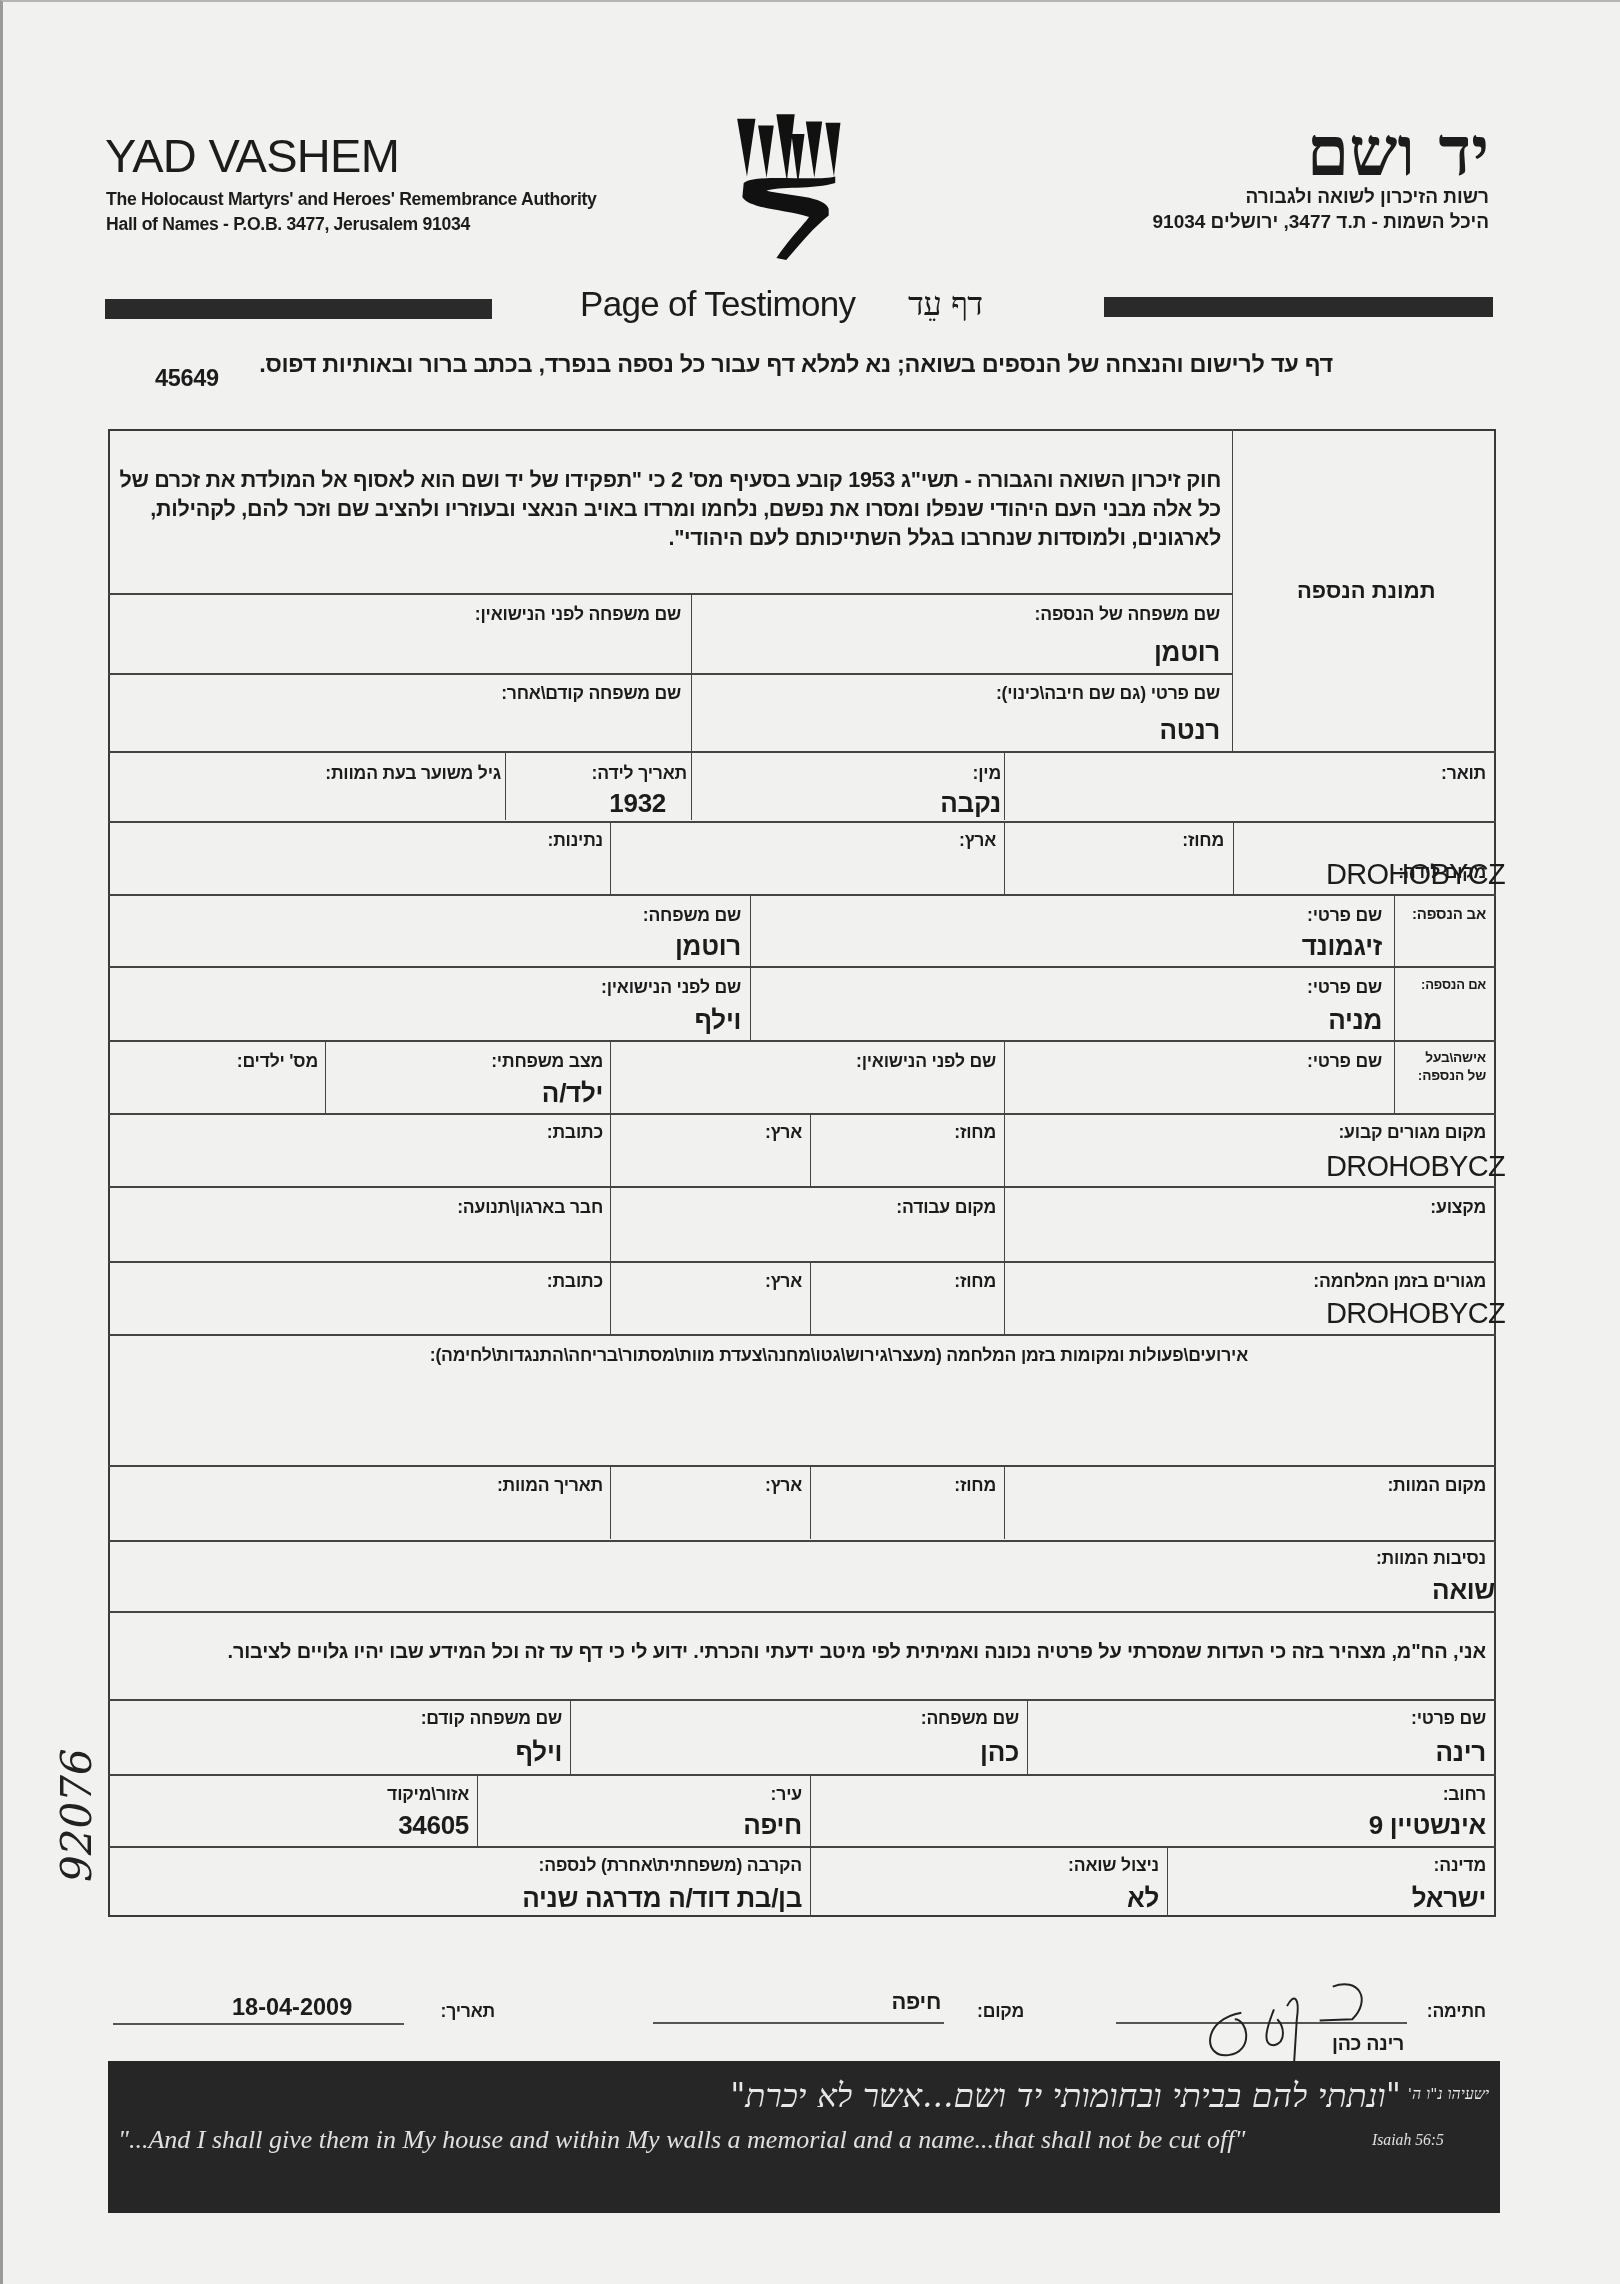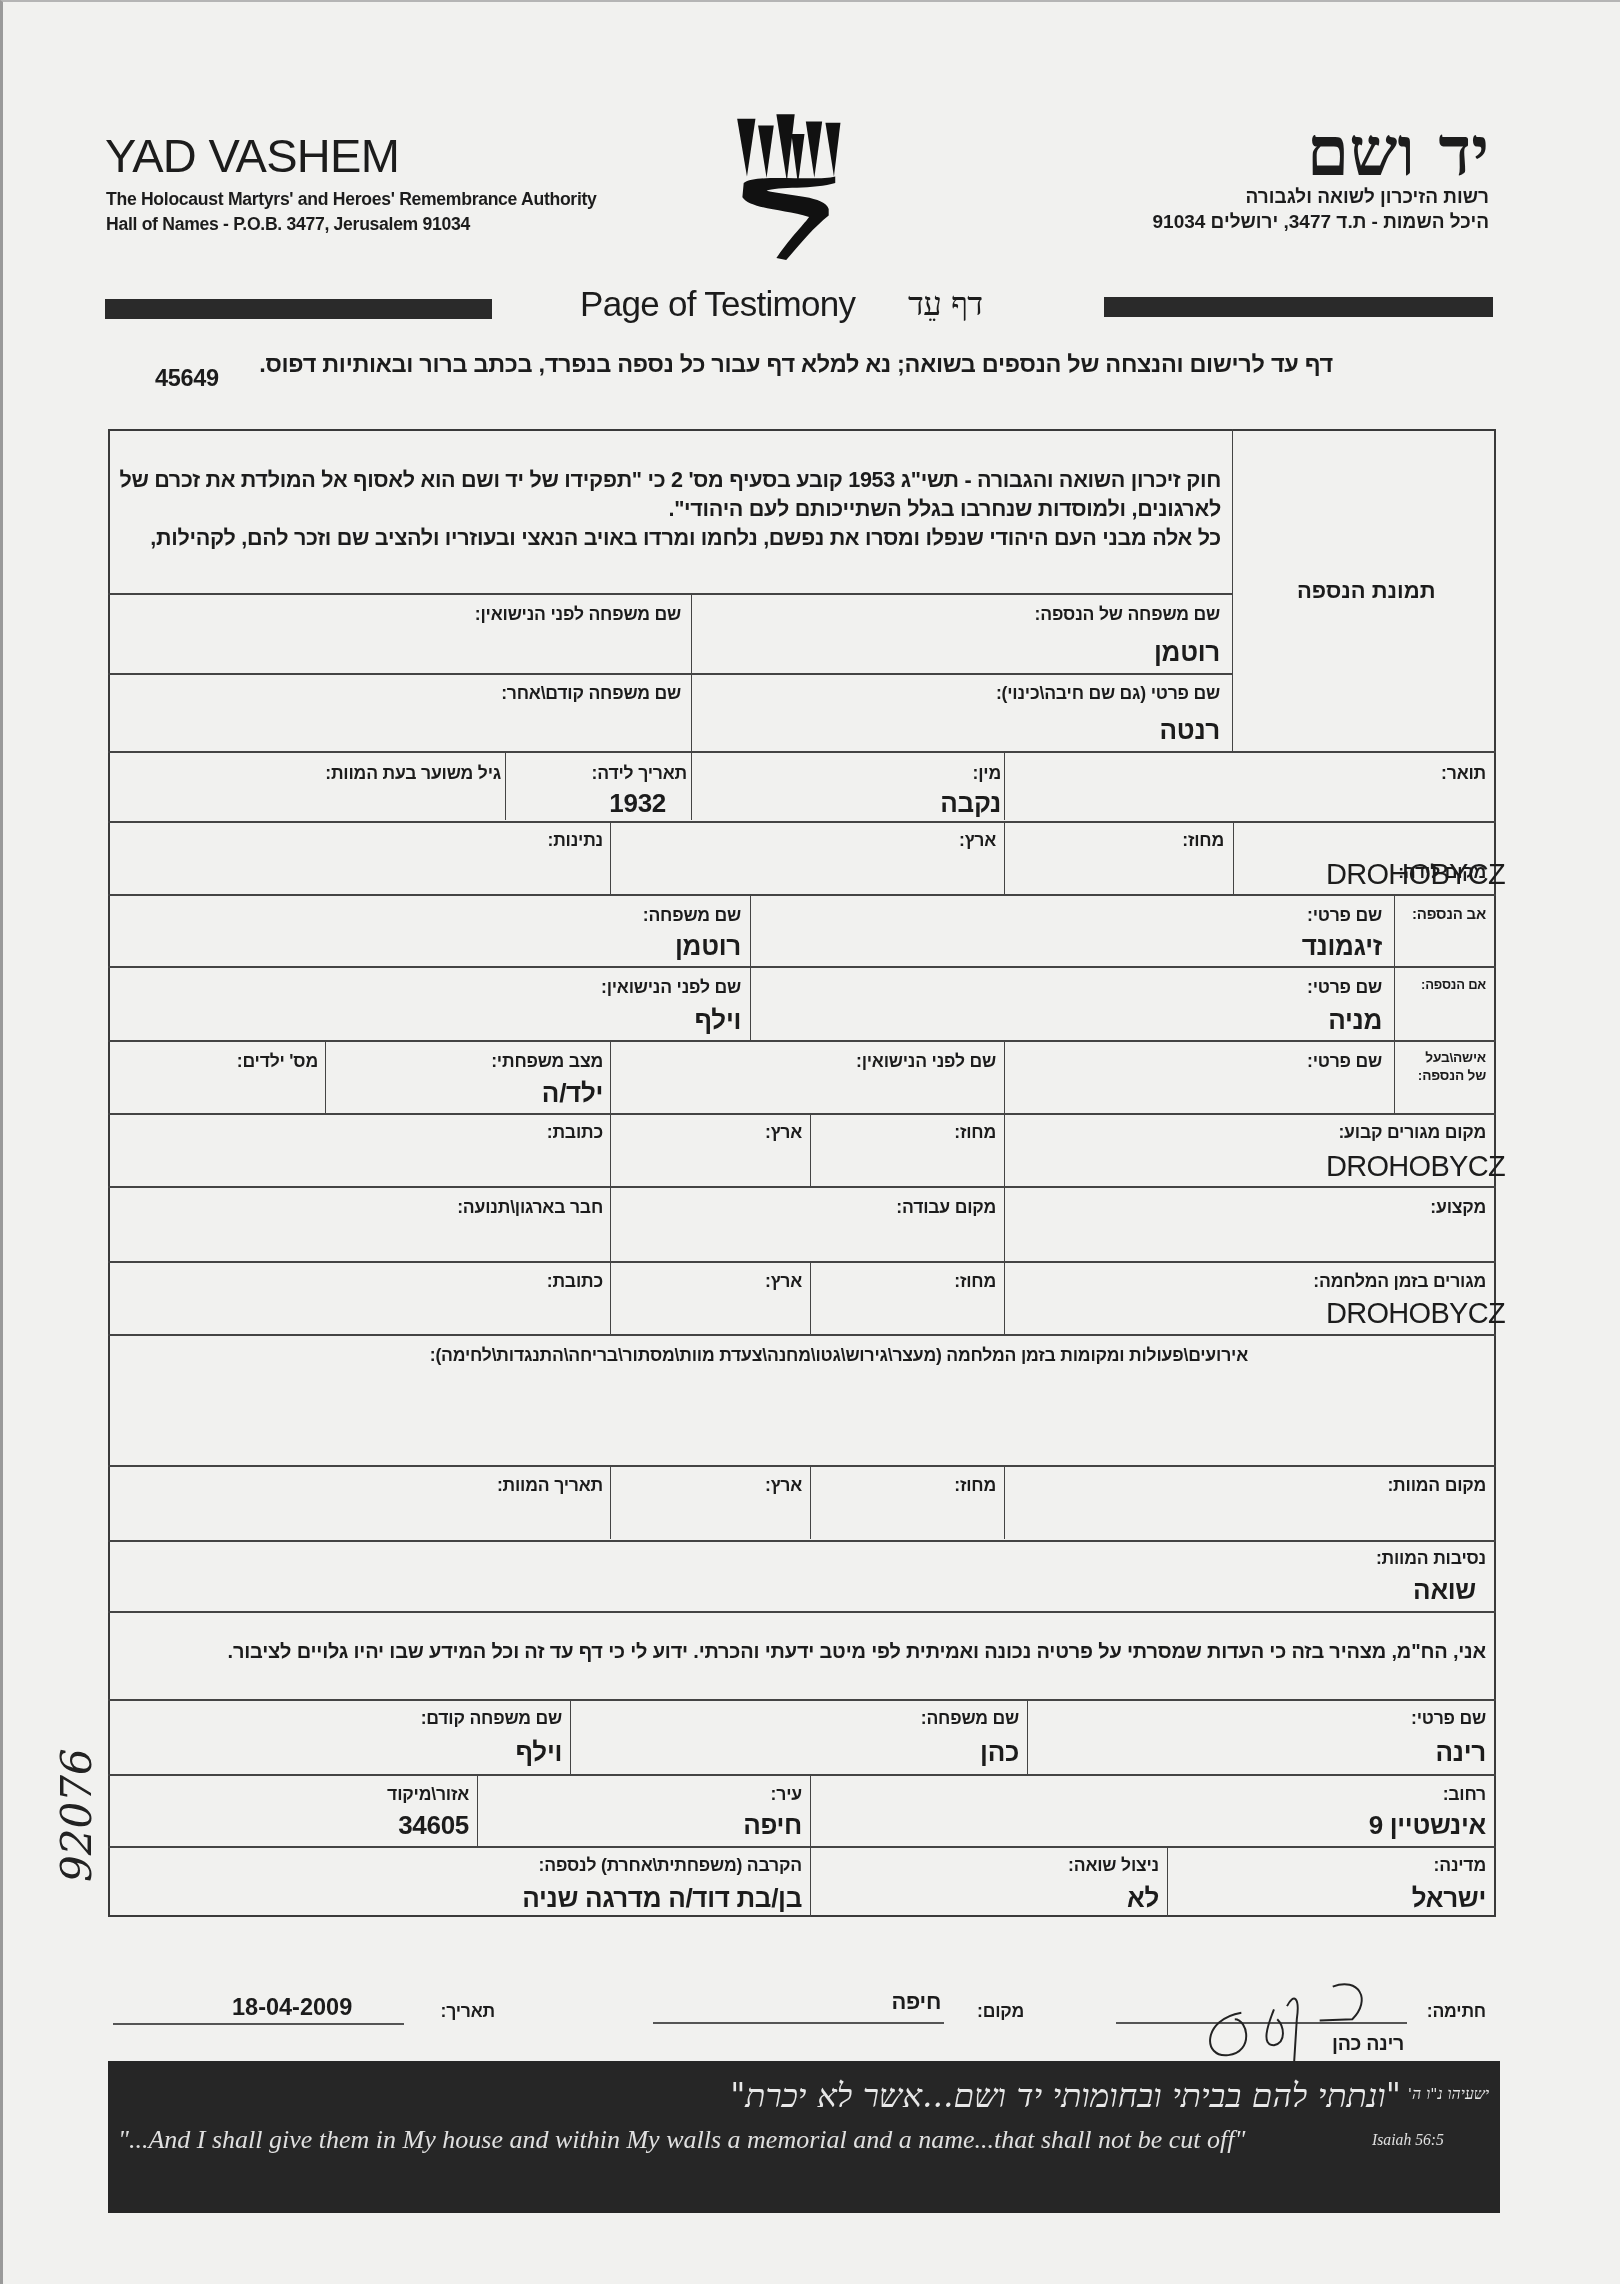--- a/index.html
+++ b/index.html
@@ -112,22 +112,22 @@
 
 <div class="vl" style="left:1027px;top:1699px;height:75px;"></div>
 <div class="vl" style="left:570px;top:1699px;height:75px;"></div>
 <div class="vl" style="left:810px;top:1774px;height:73px;"></div>
 <div class="vl" style="left:477px;top:1774px;height:73px;"></div>
 <div class="vl" style="left:1167px;top:1846px;height:71px;"></div>
 <div class="vl" style="left:810px;top:1846px;height:71px;"></div>
 
 <div class="law" style="right:399px;top:465px;width:1111px;">
   <div>חוק זיכרון השואה והגבורה - תשי"ג 1953 קובע בסעיף מס' 2 כי "תפקידו של יד ושם הוא לאסוף אל המולדת את זכרם של</div>
+  <div>כל אלה מבני העם היהודי שנפלו ומסרו את נפשם, נלחמו ומרדו באויב הנאצי ובעוזריו ולהציב שם וזכר להם, לקהילות,</div>
   <div>לארגונים, ולמוסדות שנחרבו בגלל השתייכותם לעם היהודי".</div>
-  <div>כל אלה מבני העם היהודי שנפלו ומסרו את נפשם, נלחמו ומרדו באויב הנאצי ובעוזריו ולהציב שם וזכר להם, לקהילות,</div>
 </div>
 
 <div class="photo-lbl" style="left:1297px;top:578px;">תמונת הנספה</div>
 
 <div class="lbl" style="right:400px;top:604px;">שם משפחה של הנספה:</div>
 <div class="val" style="right:400px;top:637px;">רוטמן</div>
 <div class="lbl" style="right:939px;top:604px;">שם משפחה לפני הנישואין:</div>
 <div class="val" style="right:939px;top:637px;width:523px;height:29px;"></div>
 
 <div class="lbl" style="right:400px;top:683px;">שם פרטי (גם שם חיבה\כינוי):</div>
@@ -209,21 +209,21 @@
 <div class="lbl" style="right:134px;top:1475px;">מקום המוות:</div>
 <div class="val" style="right:134px;top:1503px;width:470px;height:29px;"></div>
 <div class="lbl" style="right:624px;top:1475px;">מחוז:</div>
 <div class="val" style="right:624px;top:1503px;width:183px;height:29px;"></div>
 <div class="lbl" style="right:818px;top:1475px;">ארץ:</div>
 <div class="val" style="right:818px;top:1503px;width:189px;height:29px;"></div>
 <div class="lbl" style="right:1017px;top:1475px;">תאריך המוות:</div>
 <div class="val" style="right:1017px;top:1503px;width:483px;height:29px;"></div>
 
 <div class="lbl" style="right:134px;top:1548px;">נסיבות המוות:</div>
-<div class="val" style="right:144px;top:1575px;">שואה</div>
+<div class="val" style="right:125px;top:1575px;">שואה</div>
 
 <div class="lbl" style="right:134px;top:1640px;font-size:20px;">אני, הח"מ, מצהיר בזה כי העדות שמסרתי על פרטיה נכונה ואמיתית לפי מיטב ידעתי והכרתי. ידוע לי כי דף עד זה וכל המידע שבו יהיו גלויים לציבור.</div>
 
 <div class="lbl" style="right:134px;top:1708px;">שם פרטי:</div>
 <div class="val" style="right:134px;top:1737px;">רינה</div>
 <div class="lbl" style="right:601px;top:1708px;">שם משפחה:</div>
 <div class="val" style="right:601px;top:1737px;">כהן</div>
 <div class="lbl" style="right:1058px;top:1708px;">שם משפחה קודם:</div>
 <div class="val" style="right:1058px;top:1737px;">וילף</div>
 

